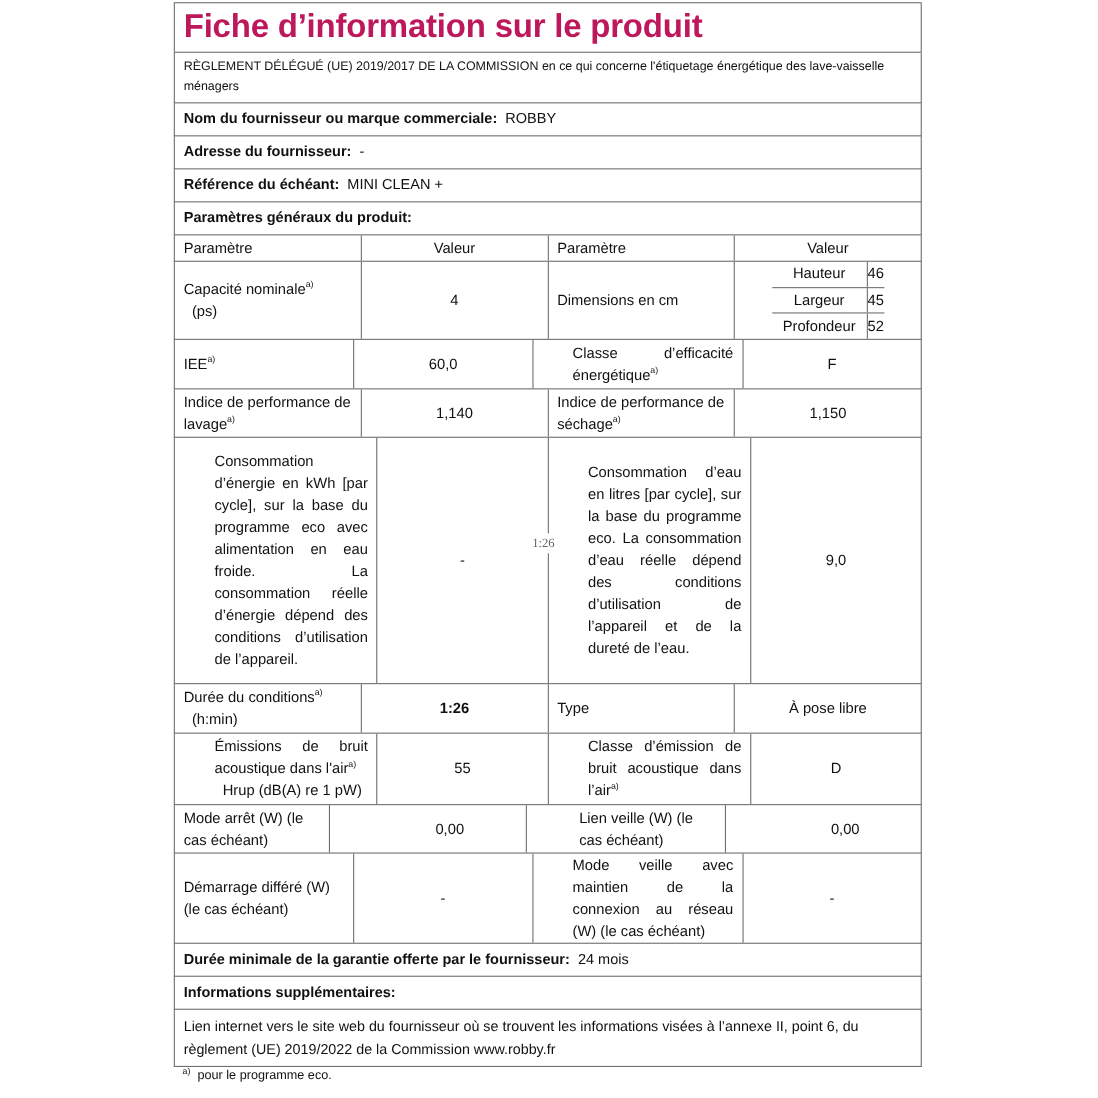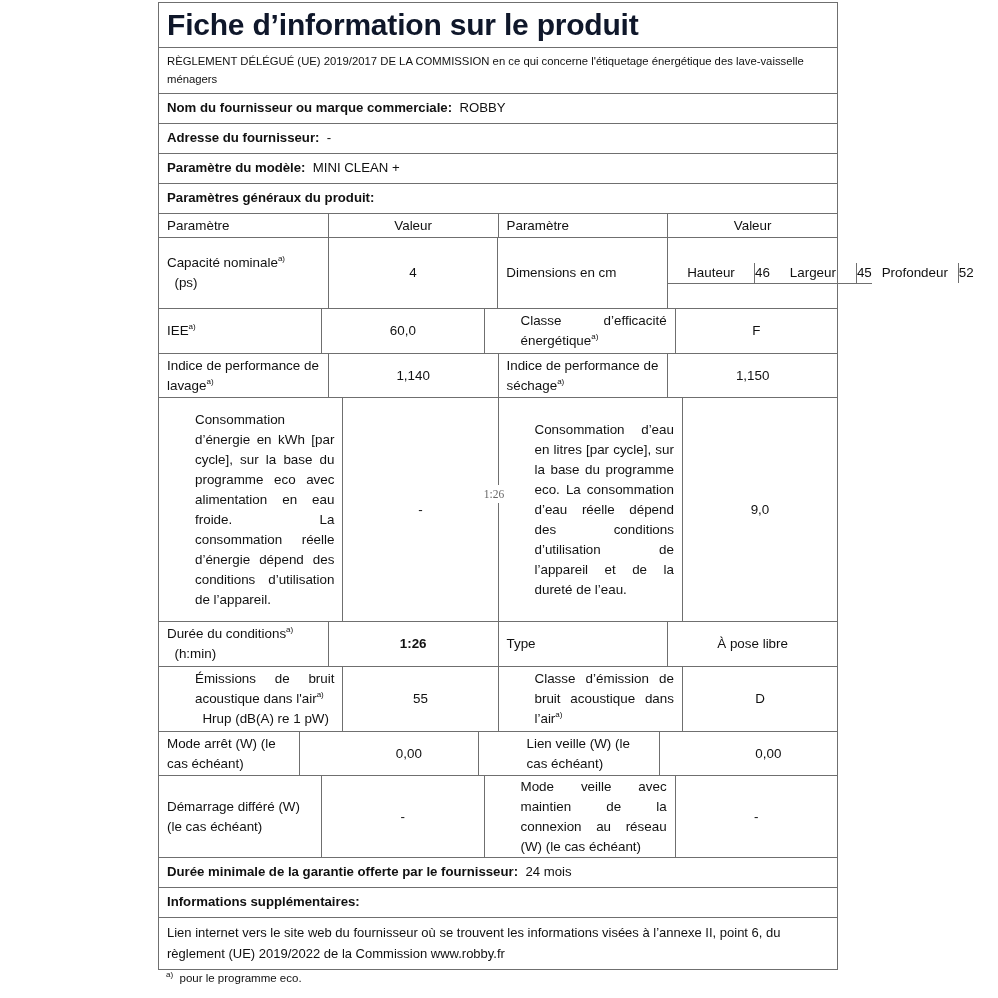--- a/index.html
+++ b/index.html
@@ -1,39 +1,39 @@
 <!DOCTYPE html>
 <html><head>
 <meta charset="utf-8">
 <style>
   html, body { margin:0; padding:0; background:#ffffff; }
   body { width:998px; height:998px; position:relative; overflow:hidden;
          font-family:"Liberation Sans", sans-serif; color:#111; }
   .sheet { position:absolute; left:158px; top:2px; width:680px; }
   .row { position:relative; border:1px solid #6f6f6f; border-top:none; box-sizing:border-box; }
   .row.first { border-top:1px solid #6f6f6f; }
-  .title { height:46px; padding:0 8px; font-size:30px; font-weight:bold; color:#0f172a;
+  .title { height:46px; padding:0 8px; font-size:30px; font-weight:bold; color:#be185d;
            line-height:44px; letter-spacing:-0.2px; }
   .reg { height:46px; padding:4px 8px 0 8px; font-size:11.3px; line-height:18px; }
   .line { height:30px; padding:0 8px; font-size:13.2px; line-height:28px; }
   .line b { font-weight:bold; }
   .grid { position:relative; }
   .tr { display:flex; border-left:1px solid #6f6f6f; border-right:1px solid #6f6f6f;
         border-bottom:1px solid #6f6f6f; box-sizing:border-box; }
   .td { box-sizing:border-box; border-right:1px solid #6f6f6f; font-size:13.4px; line-height:20px;
         display:flex; align-items:center; }
   .td:last-child { border-right:none; }
   .c1 { width:170px; padding:0 8px; }
   .c2 { width:170px; justify-content:center; text-align:center; }
   .c3 { width:170px; padding:0 8px; }
   .c4 { width:169px; justify-content:center; text-align:center; }
   .just-body { text-align:justify;margin-left:28px; }
   .hdr .c1, .hdr .c3 { }
   sup { font-size:8px; vertical-align:6px; line-height:0; }
-  .dims { display:flex; flex-direction:row; width:169px; padding:0; }
+  .dims { display:flex; flex-direction:column; width:169px; padding:0; }
   .dimrow { display:flex; flex:1; border-bottom:1px solid #6f6f6f; }
   .dimrow:last-child { border-bottom:none; }
   .dimk { width:86px; border-right:1px solid #6f6f6f; text-align:center; display:flex; align-items:center; justify-content:center; }
   .dimv { flex:1; text-align:center; display:flex; align-items:center; justify-content:center; }
   .bold { font-weight:bold; }
   .link { height:52px; padding:4px 8px 0 8px; font-size:13px; line-height:21px; }
   .foot { position:absolute; left:166px; top:972px; font-size:11.5px; }
   .foot sup { font-size:8px; vertical-align:5px; }
   .overlay { position:absolute; left:478px; top:485px; width:32px; height:18px; background:#ffffff;
              font-family:"Liberation Serif", serif; font-size:11.5px; color:#666; text-align:center; line-height:18px; }
@@ -49,21 +49,21 @@
 
   <div class="row line">
     <b>Nom du fournisseur ou marque commerciale:</b>&nbsp;
     <span>ROBBY</span>
   </div>
   <div class="row line">
     <b>Adresse du fournisseur:</b>&nbsp;
     <span>-</span>
   </div>
   <div class="row line">
-    <b>Paramètre du modèle:</b>&nbsp;
+    <b>Référence du échéant:</b>&nbsp;
     <span>MINI CLEAN +</span>
   </div>
   <div class="row line">
     <b>Paramètres généraux du produit:</b>
   </div>
 
   <div class="grid">
 
     <div class="tr hdr" style="height:24px;">
       <div class="td c1">Paramètre</div>

